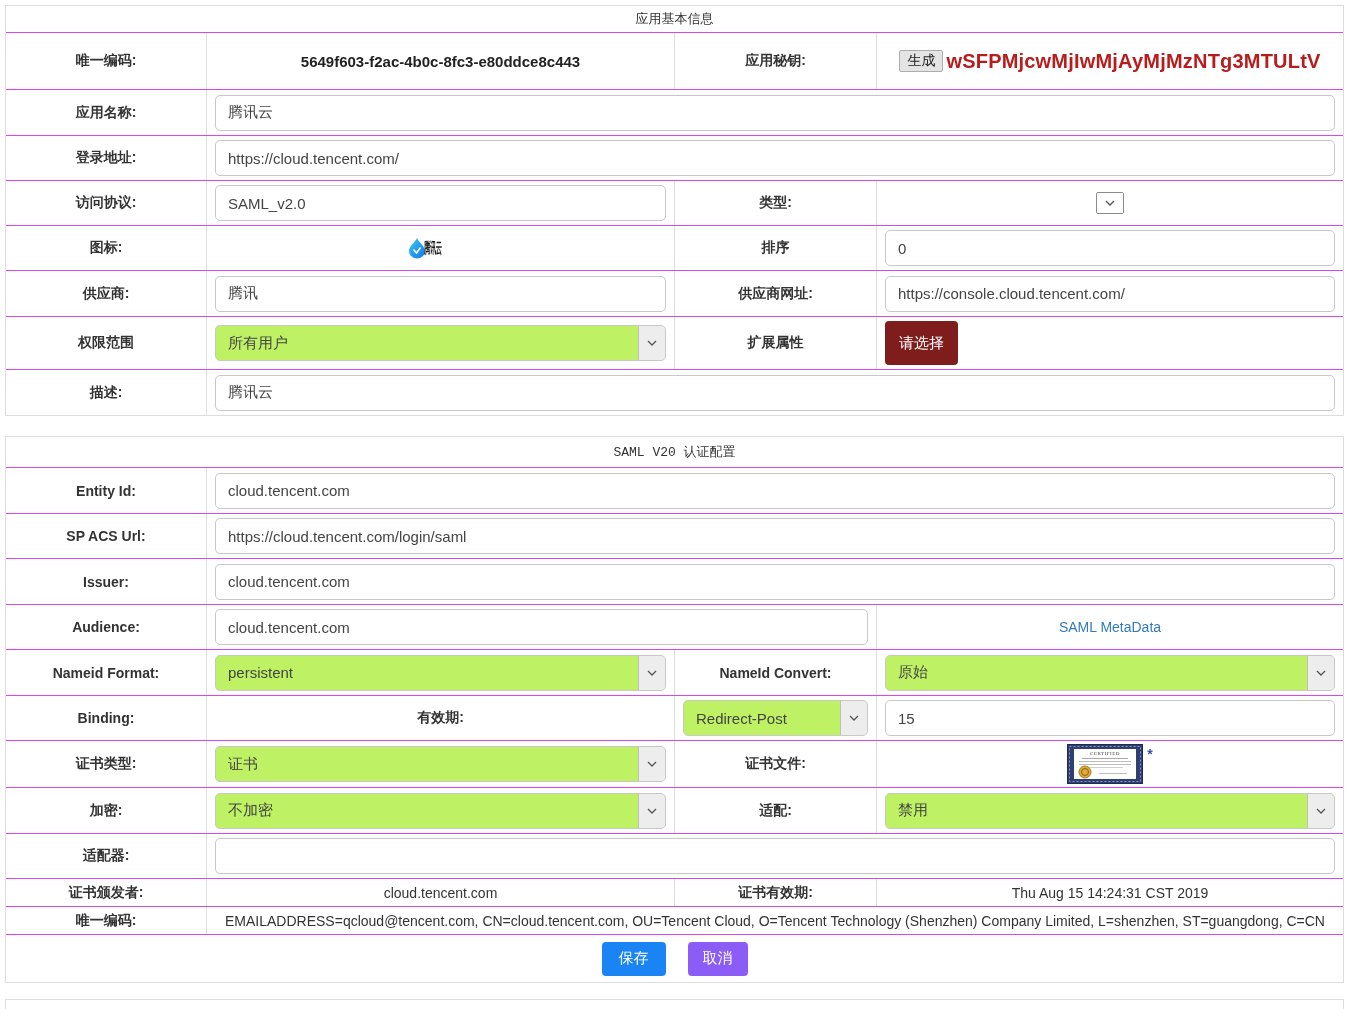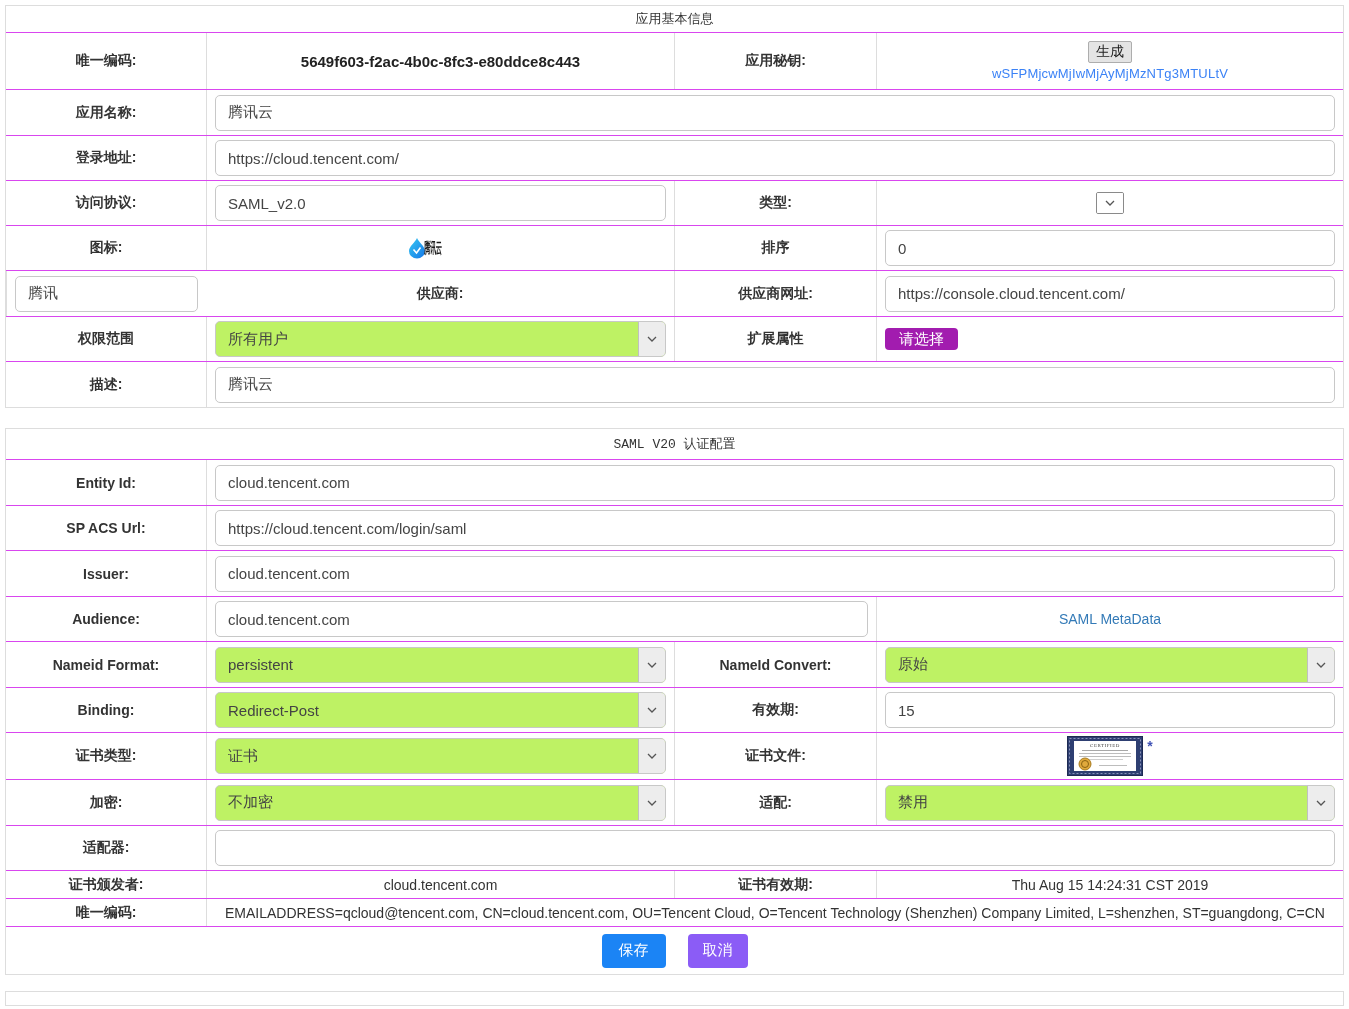--- a/index.html
+++ b/index.html
@@ -48,30 +48,30 @@
   .select-arrow {
     width:27px; align-self:stretch; background:#ededed; border-left:1px solid #c0c0c0;
     display:flex; align-items:center; justify-content:center; flex:0 0 27px;
   }
   .select.mini { width:28px; height:22px; border-radius:2px; border-color:#8a8a8a; }
   .select.mini .select-arrow { width:100%; flex:1; background:#fff; border-left:none; }
 
   .static-bold { font-size:15px; font-weight:bold; color:#222; }
   .static-txt  { font-size:14px; color:#333; }
 
-  .secret-cell { flex-direction:column; justify-content:center; gap:3px; padding:4px 0; }
+  .secret-cell { flex-direction:row; justify-content:center; gap:3px; padding:4px 0; }
   .gen-btn {
     background:#e4e4e4; border:1px solid #adadad; border-radius:2px;
     font-size:14px; color:#222; padding:1px 7px; font-family:inherit; cursor:pointer;
   }
-  .secret-val { font-size:13px; font-weight:normal; color:#3b82f6; letter-spacing:0.2px; }
+  .secret-val { font-size:20px; font-weight:bold; color:#b91c1c; letter-spacing:0.2px; }
 
   .btn-green {
-    background:#a21caf; color:#fff; border:none; border-radius:4px;
-    height:22px; padding:0 14px; font-size:15px; font-family:inherit; cursor:pointer;
+    background:#7f1d1d; color:#fff; border:none; border-radius:4px;
+    height:44px; padding:0 14px; font-size:15px; font-family:inherit; cursor:pointer;
   }
   .btn-row { display:flex; align-items:center; justify-content:center; gap:22px; }
   .btn-blue {
     background:#1b84f5; color:#fff; border:none; border-radius:4px;
     height:34px; padding:0 17px; font-size:15px; font-family:inherit; cursor:pointer;
   }
   .btn-gray {
     background:#8b5cf6; color:#fff; border:none; border-radius:4px;
     height:34px; padding:0 15px; font-size:15px; font-family:Liberation Sans, sans-serif; cursor:pointer;
   }
@@ -154,24 +154,24 @@
         <span class="app-icon-text">腾讯云</span>
       </span>
     </div>
     <div class="cell lbl bl">排序</div>
     <div class="cell fld bl">
       <input class="tin" value="0" style="">
     </div>
   </div>
 
   <div class="row h46">
+    <div class="cell lbl">供应商:</div>
     <div class="cell fld bl">
       <input class="tin" value="腾讯" style="">
     </div>
-    <div class="cell lbl">供应商:</div>
     <div class="cell lbl bl">供应商网址:</div>
     <div class="cell fld bl">
       <input class="tin" value="https://console.cloud.tencent.com/" style="">
     </div>
   </div>
 
   <div class="row h45">
     <div class="cell lbl">权限范围</div>
     <div class="cell fld bl">
       <div class="select">
@@ -251,31 +251,31 @@
           <svg width="10" height="6" viewBox="0 0 10 6">
               <path d="M1 1l4 4 4-4" stroke="#555" stroke-width="1.3" fill="none"></path>
             </svg>
         </span>
       </div>
     </div>
   </div>
 
   <div class="row h45">
     <div class="cell lbl">Binding:</div>
+    <div class="cell lbl bl">有效期:</div>
     <div class="cell fld bl">
       <div class="select">
         <span class="select-value">Redirect-Post</span>
         <span class="select-arrow">
           <svg width="10" height="6" viewBox="0 0 10 6">
               <path d="M1 1l4 4 4-4" stroke="#555" stroke-width="1.3" fill="none"></path>
             </svg>
         </span>
       </div>
     </div>
-    <div class="cell lbl bl">有效期:</div>
     <div class="cell fld bl">
       <input class="tin" value="15" style="">
     </div>
   </div>
 
   <div class="row h47">
     <div class="cell lbl">证书类型:</div>
     <div class="cell fld bl">
       <div class="select">
         <span class="select-value">证书</span>

